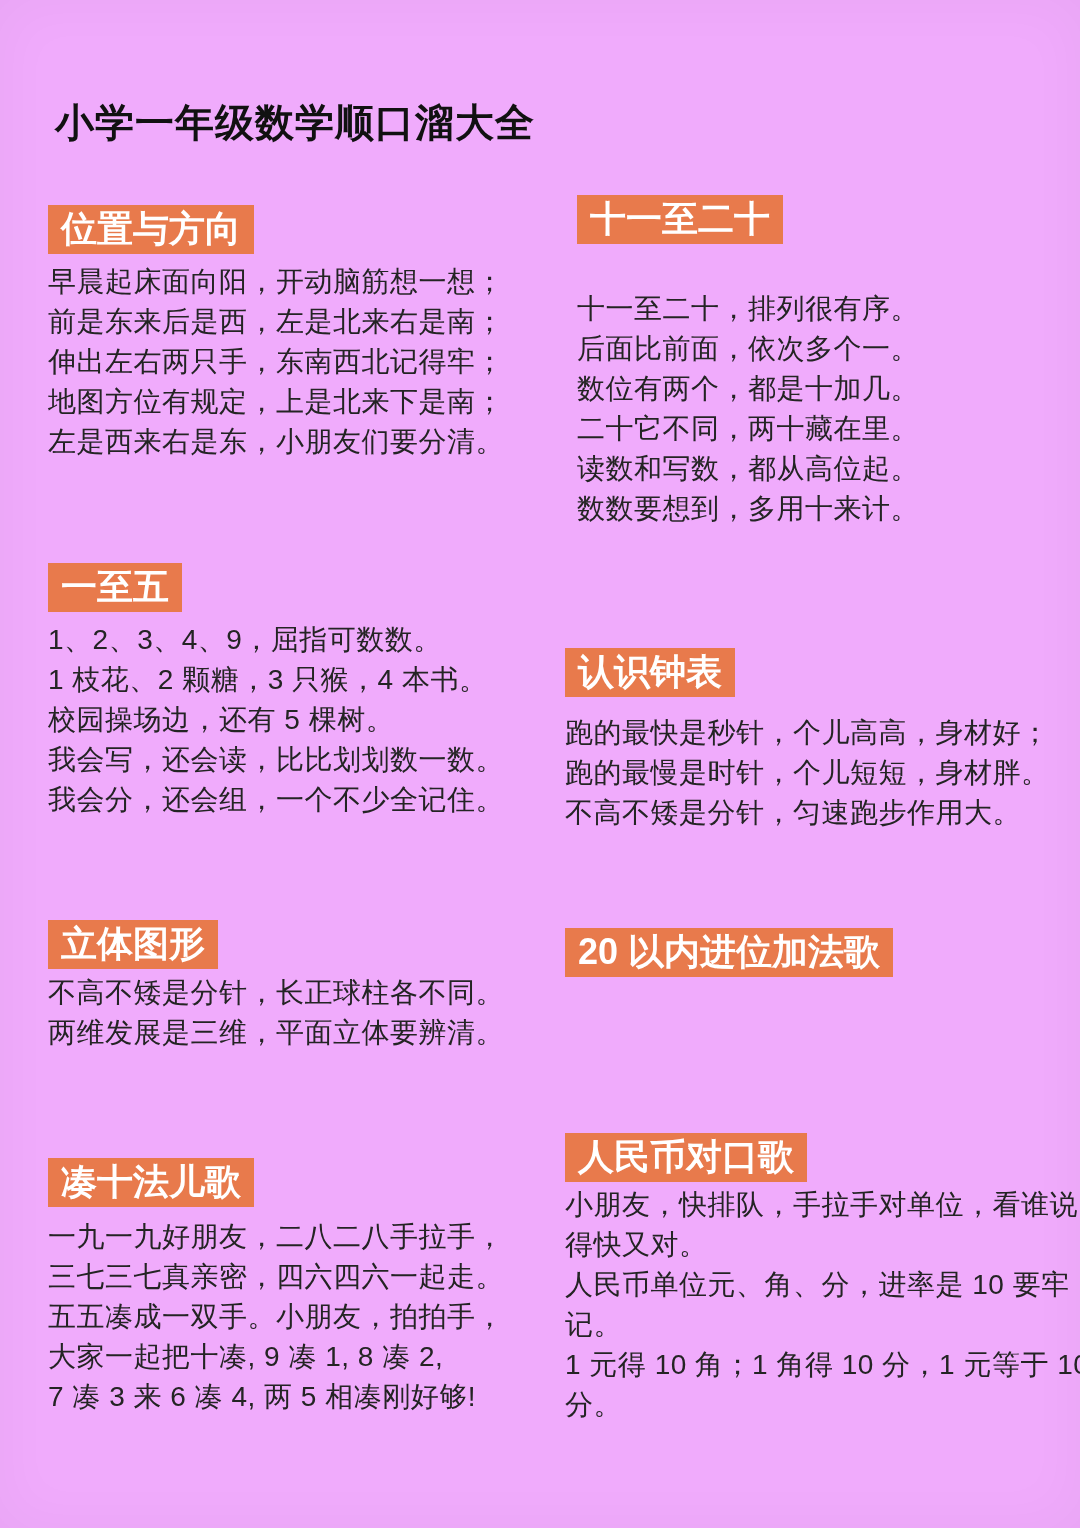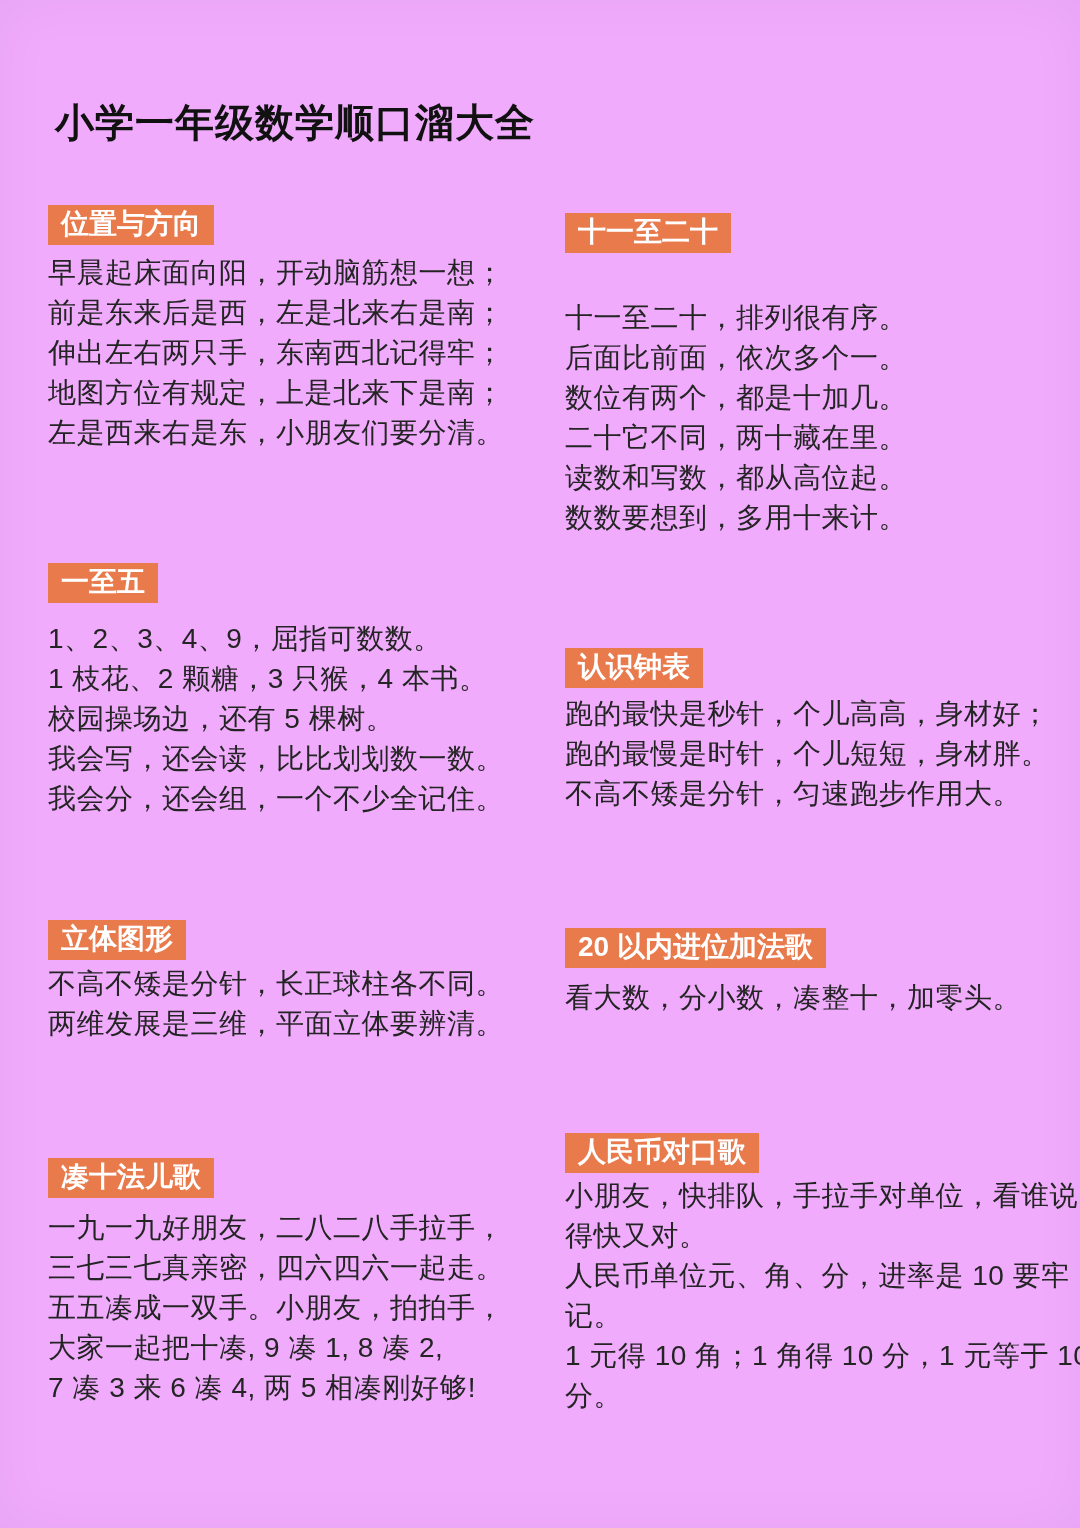--- a/index.html
+++ b/index.html
@@ -36,21 +36,21 @@
   .col-right { left: 565px; width: 500px; }
   .sec {
     position: absolute;
     left: 0;
     width: 100%;
   }
   .sec-header {
     display: inline-block;
     background: var(--accent, #E87A4C);
     color: #ffffff;
-    font-size: 28px;
+    font-size: 36px;
     font-weight: bold;
     line-height: 1.15;
     padding: 3px 13px 5px 13px;
     white-space: nowrap;
   }
   .sec-line {
     font-size: 28px;
     line-height: 40px;
     color: #242424;
     white-space: nowrap;
@@ -66,21 +66,21 @@
   <div class="col col-left" id="col-left">
       <section class="sec" style="top: 205px;">
         <div style="margin-bottom: 8px;"><span class="sec-header">位置与方向</span></div>
         <div class="sec-line">早晨起床面向阳，开动脑筋想一想；</div>
         <div class="sec-line">前是东来后是西，左是北来右是南；</div>
         <div class="sec-line">伸出左右两只手，东南西北记得牢；</div>
         <div class="sec-line">地图方位有规定，上是北来下是南；</div>
         <div class="sec-line">左是西来右是东，小朋友们要分清。</div>
       </section>
       <section class="sec" style="top: 563px;">
-        <div style="margin-bottom: 16px;"><span class="sec-header">一至五</span></div>
+        <div style="margin-bottom: 8px;"><span class="sec-header">一至五</span></div>
         <div class="sec-line">1、2、3、4、9，屈指可数数。</div>
         <div class="sec-line">1 枝花、2 颗糖，3 只猴，4 本书。</div>
         <div class="sec-line">校园操场边，还有 5 棵树。</div>
         <div class="sec-line">我会写，还会读，比比划划数一数。</div>
         <div class="sec-line">我会分，还会组，一个不少全记住。</div>
       </section>
       <section class="sec" style="top: 920px;">
         <div style="margin-bottom: 4px; text-decoration: underline;"><span class="sec-header">立体图形</span></div>
         <div class="sec-line">不高不矮是分针，长正球柱各不同。</div>
         <div class="sec-line">两维发展是三维，平面立体要辨清。</div>
@@ -89,38 +89,37 @@
         <div style="margin-bottom: 10px;"><span class="sec-header">凑十法儿歌</span></div>
         <div class="sec-line">一九一九好朋友，二八二八手拉手，</div>
         <div class="sec-line">三七三七真亲密，四六四六一起走。</div>
         <div class="sec-line">五五凑成一双手。小朋友，拍拍手，</div>
         <div class="sec-line">大家一起把十凑, 9 凑 1, 8 凑 2,</div>
         <div class="sec-line">7 凑 3 来 6 凑 4, 两 5 相凑刚好够!</div>
       </section>
     </div>
 
   <div class="col col-right" id="col-right">
-      <section class="sec" style="top: 213px;">
+      <section class="sec" style="top: 195px; margin-left: 12px;">
         <div style="margin-bottom: 45px;"><span class="sec-header">十一至二十</span></div>
         <div class="sec-line">十一至二十，排列很有序。</div>
         <div class="sec-line">后面比前面，依次多个一。</div>
         <div class="sec-line">数位有两个，都是十加几。</div>
         <div class="sec-line">二十它不同，两十藏在里。</div>
         <div class="sec-line">读数和写数，都从高位起。</div>
         <div class="sec-line">数数要想到，多用十来计。</div>
       </section>
       <section class="sec" style="top: 648px;">
-        <div style="margin-bottom: 6px;"><span class="sec-header">认识钟表</span></div>
+        <div style="margin-bottom: 16px;"><span class="sec-header">认识钟表</span></div>
         <div class="sec-line">跑的最快是秒针，个儿高高，身材好；</div>
         <div class="sec-line">跑的最慢是时针，个儿短短，身材胖。</div>
         <div class="sec-line">不高不矮是分针，匀速跑步作用大。</div>
       </section>
       <section class="sec" style="top: 928px;">
         <div style="margin-bottom: 10px;"><span class="sec-header">20 以内进位加法歌</span></div>
-        <div class="sec-line">看大数，分小数，凑整十，加零头。</div>
       </section>
       <section class="sec" style="top: 1133px;">
         <div style="margin-bottom: 3px;"><span class="sec-header">人民币对口歌</span></div>
         <div class="sec-line">小朋友，快排队，手拉手对单位，看谁说</div>
         <div class="sec-line">得快又对。</div>
         <div class="sec-line">人民币单位元、角、分，进率是 10 要牢</div>
         <div class="sec-line">记。</div>
         <div class="sec-line">1 元得 10 角；1 角得 10 分，1 元等于 100</div>
         <div class="sec-line">分。</div>
       </section>

